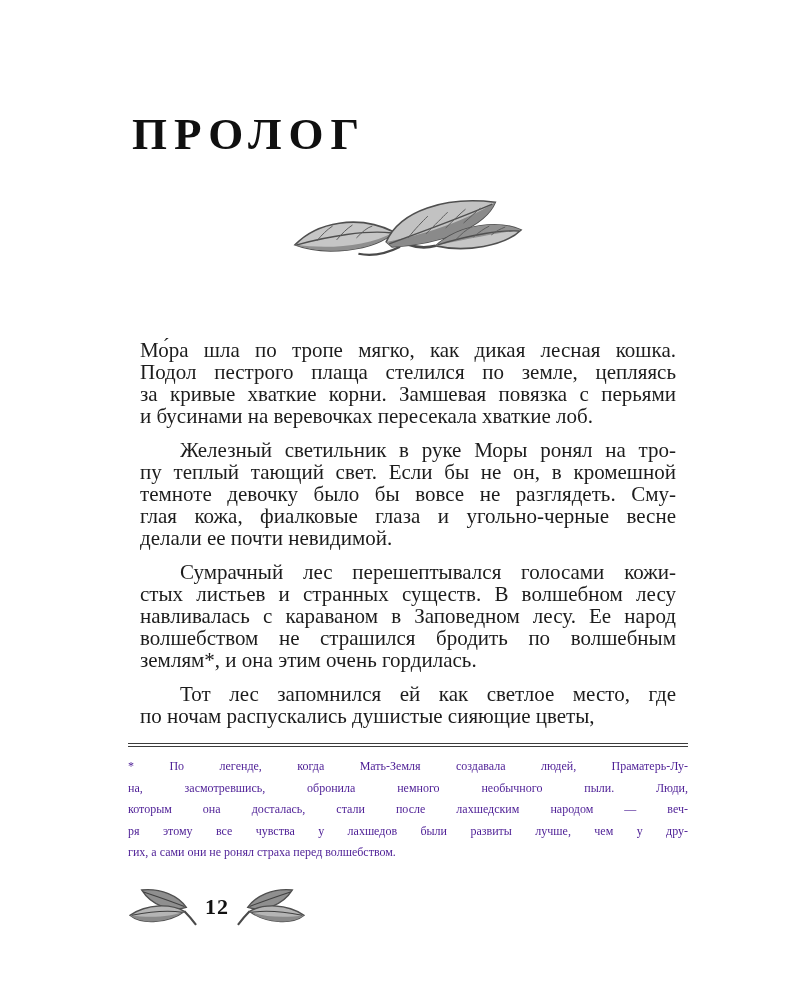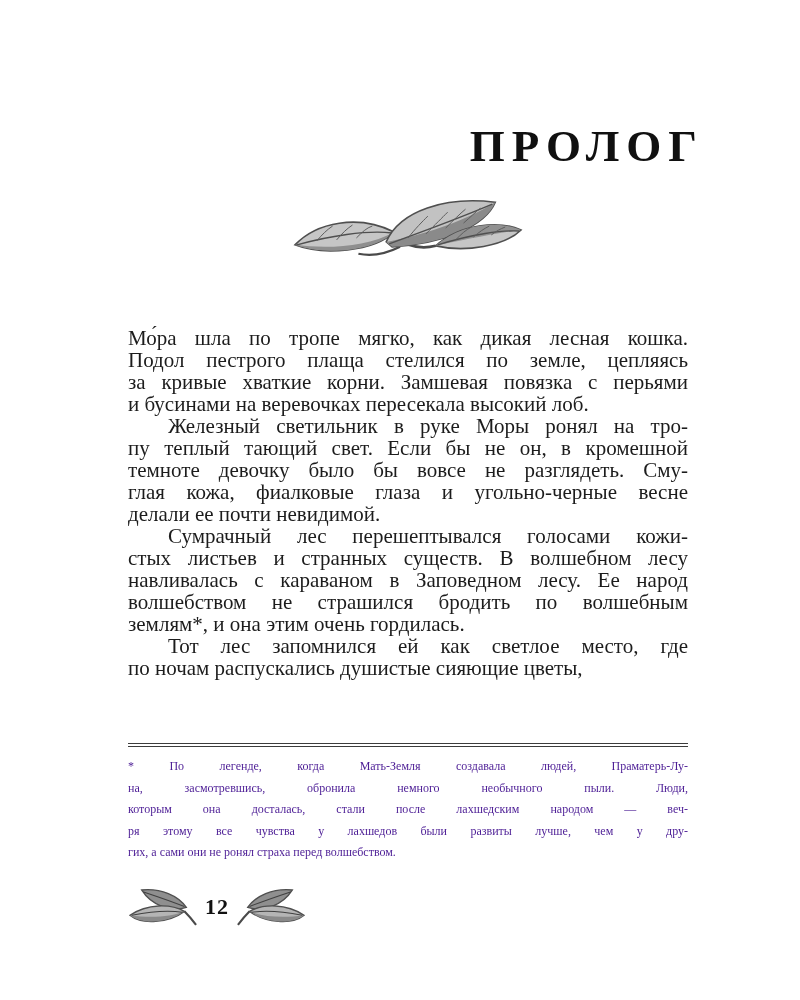--- a/index.html
+++ b/index.html
@@ -1,30 +1,30 @@
 <!DOCTYPE html>
 <html lang="ru"><head>
 <meta charset="utf-8">
 <style>
   html,body{margin:0;padding:0;background:#ffffff;}
   .page{
     position:relative;width:800px;height:1000px;background:#ffffff;
     font-family:"Liberation Serif","DejaVu Serif",serif;color:#1b1b1b;overflow:hidden;
   }
   .title{
-    position:absolute;top:104px;left:128px;width:560px;margin:16px;
-    text-align:right;font-size:45px;font-weight:bold;letter-spacing:7px;color:#101010;
+    position:absolute;top:104px;left:128px;width:560px;margin:4px;
+    text-align:left;font-size:45px;font-weight:bold;letter-spacing:7px;color:#101010;
   }
   .ornament-main{position:absolute;top:196px;left:128px;width:560px;text-align:center;}
   .ornament-main svg{display:inline-block;}
   .body-text{
     position:absolute;top:327px;left:128px;width:560px;
     font-size:21px;line-height:22px;color:#1c1c1c;
   }
-  .para{margin:0;}
+  .para{margin:12px;}
   .line{text-align:justify;text-align-last:justify;white-space:normal;}
   .line.para-last{text-align-last:left;}
   .line.first-indent{padding-left:40px;}
   .footnote-rule{
     position:absolute;top:743px;left:128px;width:560px;height:2px;
     border-top:1.5px solid #3c3c3c;border-bottom:1.5px solid #3c3c3c;
   }
   .footnote{
     position:absolute;top:756px;left:128px;width:560px;
     font-size:12px;line-height:21.5px;color:#4c1d95;
@@ -65,21 +65,21 @@
       <path d="M150,49 C185,38 215,34 232,35" fill="none" stroke="#4f4f4f" stroke-width="1.4"></path>
       <path d="M168,44 C174,38 178,34 184,31 M186,41 C192,36 196,33 202,30 M204,39 C209,35 213,33 218,31" fill="none" stroke="#5c5c5c" stroke-width="1"></path>
     </svg>
   </div>
 
   <div class="body-text">
       <div class="para">
         <div class="line">Мо́ра шла по тропе мягко, как дикая лесная кошка.</div>
         <div class="line">Подол пестрого плаща стелился по земле, цепляясь</div>
         <div class="line">за кривые хваткие корни. Замшевая повязка с перьями</div>
-        <div class="line para-last">и бусинами на веревочках пересекала высокий лоб.</div>
+        <div class="line para-last">и бусинами на веревочках пересекала хваткие лоб.</div>
       </div>
       <div class="para">
         <div class="line first-indent">Железный светильник в руке Моры ронял на тро-</div>
         <div class="line">пу теплый тающий свет. Если бы не он, в кромешной</div>
         <div class="line">темноте девочку было бы вовсе не разглядеть. Сму-</div>
         <div class="line">глая кожа, фиалковые глаза и угольно-черные весне</div>
         <div class="line para-last">делали ее почти невидимой.</div>
       </div>
       <div class="para">
         <div class="line first-indent">Сумрачный лес перешептывался голосами кожи-</div>

